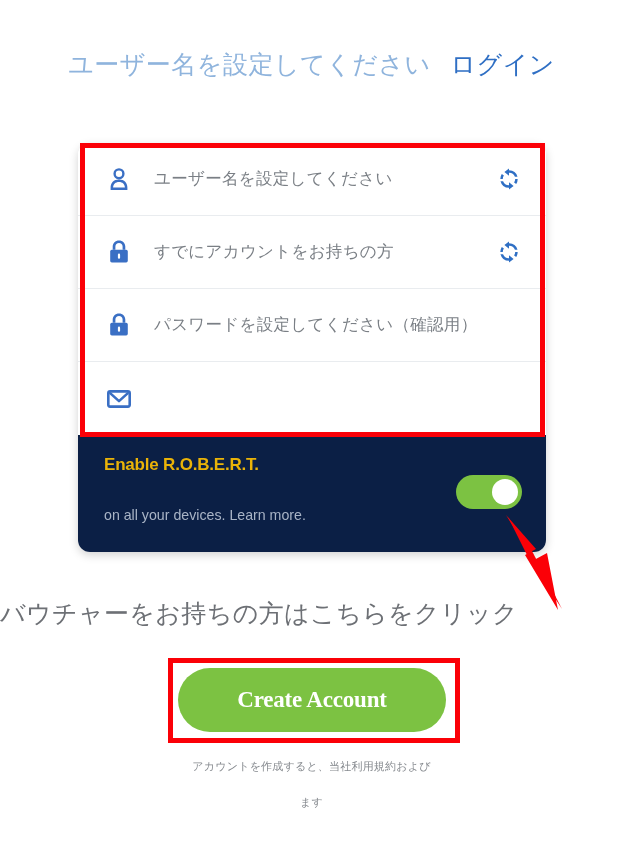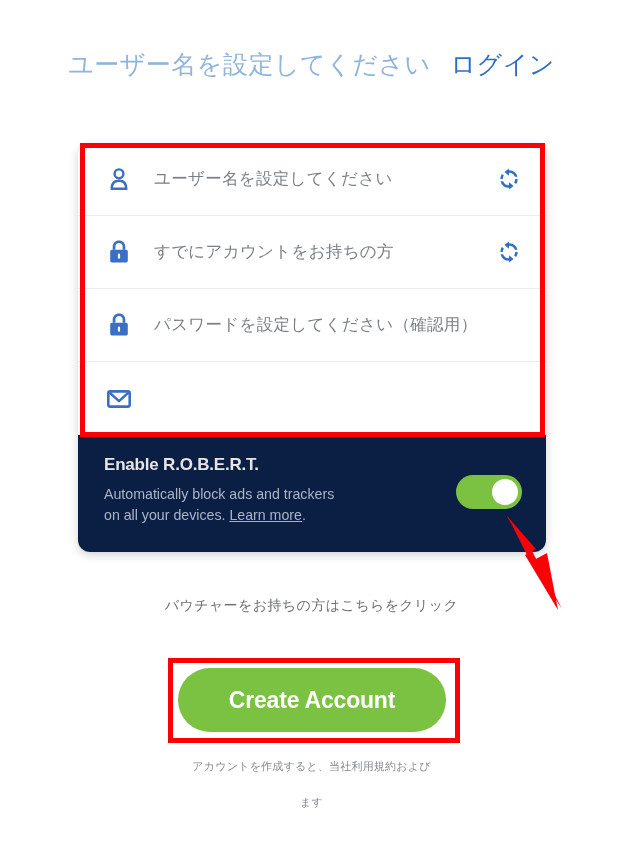--- a/index.html
+++ b/index.html
@@ -109,34 +109,33 @@
     display: flex;
     align-items: flex-start;
     box-sizing: border-box;
     min-height: 117px;
   }
   .robert-text {
     flex: 1 1 auto;
     padding-right: 12px;
   }
   .robert-title {
-    color: #e5e5e5;
+    color: #eab308;
     font-size: 17px;
     font-weight: bold;
     letter-spacing: -0.2px;
     margin-bottom: 9px;
   }
   .robert-desc {
     color: #a9b4c6;
     font-size: 14.2px;
     line-height: 1.45;
   }
   .robert-desc .learn-more {
     color: #a9b4c6;
-    text-decoration: underline;
     cursor: pointer;
   }
   .robert-toggle-wrap {
     flex: 0 0 auto;
     display: flex;
     align-items: center;
     padding-top: 20px;
   }
   .toggle {
     width: 66px;
@@ -155,43 +154,43 @@
     border-radius: 50%;
     background: #ffffff;
   }
 
   
   .voucher {
     position: absolute;
     left: 0;
     top: 597px;
     width: 623px;
-    text-align: center;
-    font-size: 14px;
+    text-align: left;
+    font-size: 25px;
     color: #6d7075;
     letter-spacing: 0.4px;
     white-space: nowrap;
     cursor: pointer;
   }
 
   
   .cta {
     position: absolute;
     left: 178px;
     top: 668px;
     width: 268px;
     height: 64px;
     border: none;
     border-radius: 32px;
     background: #7cc242;
     color: #ffffff;
     font-size: 23px;
     font-weight: bold;
     letter-spacing: -0.2px;
-    font-family: Liberation Sans, sans-serif;
+    font-family: Liberation Serif, serif;
     cursor: pointer;
   }
 
   
   .terms {
     position: absolute;
     left: 0;
     top: 757px;
     width: 623px;
     text-align: center;
@@ -300,21 +299,21 @@
         </span>
         <span class="field-action empty"></span>
       </div>
 
     </div>
 
     <div class="robert">
       <div class="robert-text">
         <div class="robert-title">Enable R.O.B.E.R.T.</div>
         <div class="robert-desc">
-          <span>Automatically block ads and trackers</span><br>
+          <br>
           <span>on all your devices. </span><span class="learn-more">Learn more</span><span>.</span>
         </div>
       </div>
       <div class="robert-toggle-wrap">
         <div class="toggle">
           <div class="knob"></div>
         </div>
       </div>
     </div>
 

